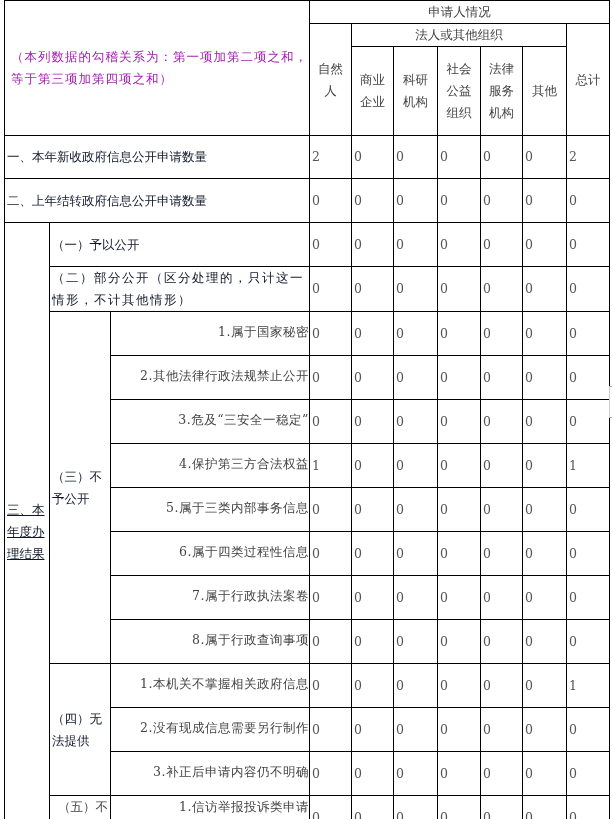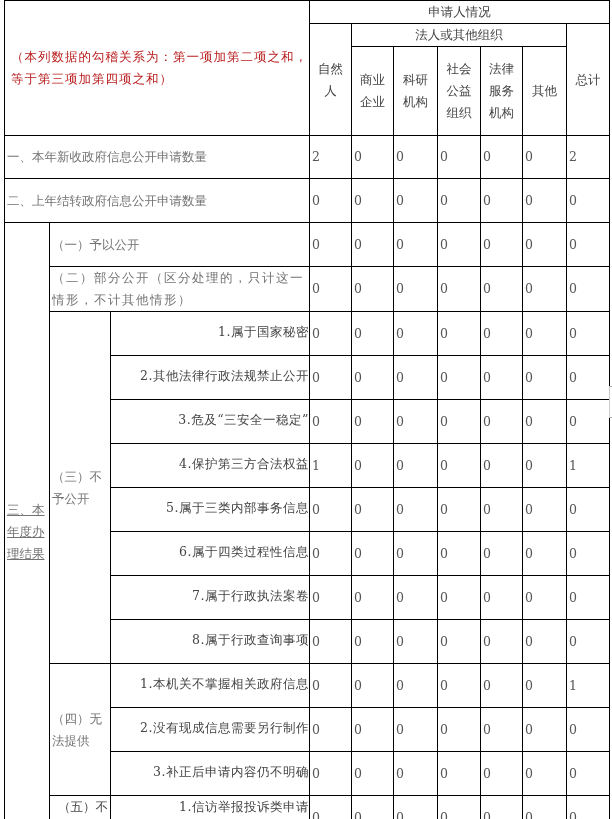--- a/index.html
+++ b/index.html
@@ -1,23 +1,23 @@
 <!DOCTYPE html>
 <html><head>
 <meta charset="utf-8">
 <style>
   html, body { margin:0; padding:0; background:#ffffff; }
   body { width:612px; height:819px; position:relative; overflow:hidden;
          font-family: "DejaVu Serif", "Liberation Serif", serif; color:#333; }
   table.grid { position:absolute; left:4px; top:0; border-collapse:collapse; table-layout:fixed; width:605px; }
   table.grid td { border:1.6px solid #000; padding:0 0 0 4px; font-size:12.5px; line-height:22px; vertical-align:top; overflow:hidden; }
   .hdr { text-align:center; vertical-align:middle !important; padding:0 !important; color:#444; }
-  .note { font-size:11.5px; letter-spacing:1px; vertical-align:middle !important; padding-left:6px !important; line-height:22px; color:#b91c1c;border-radius:14px; }
+  .note { font-size:11.5px; letter-spacing:1px; vertical-align:middle !important; padding-left:6px !important; line-height:22px; color:#a21caf;border-radius:14px; }
   .lbl { padding-top:9px !important; padding-left:2px !important; color:#444;text-align:right; }
-  .lbl-mid { vertical-align:middle !important; color:#737373; padding-left:2px !important; }
+  .lbl-mid { vertical-align:middle !important; color:#0f172a; padding-left:2px !important; }
   .val { vertical-align:middle !important; font-family:"DejaVu Serif", serif; font-size:14px; color:#555; padding-left:2px !important; }
   .sub { font-size:12.5px; letter-spacing:0.5px; }
   .wide { letter-spacing:1.5px; font-size:12px; }
   .edge-mark { position:absolute; left:609px; top:386px; width:3px; height:30px; border-left:1px solid #ccc; border-top:1px solid #aaa; border-bottom:1px solid #aaa; }
 </style>
 </head>
 <body>
 
 <table class="grid">
   <colgroup>

